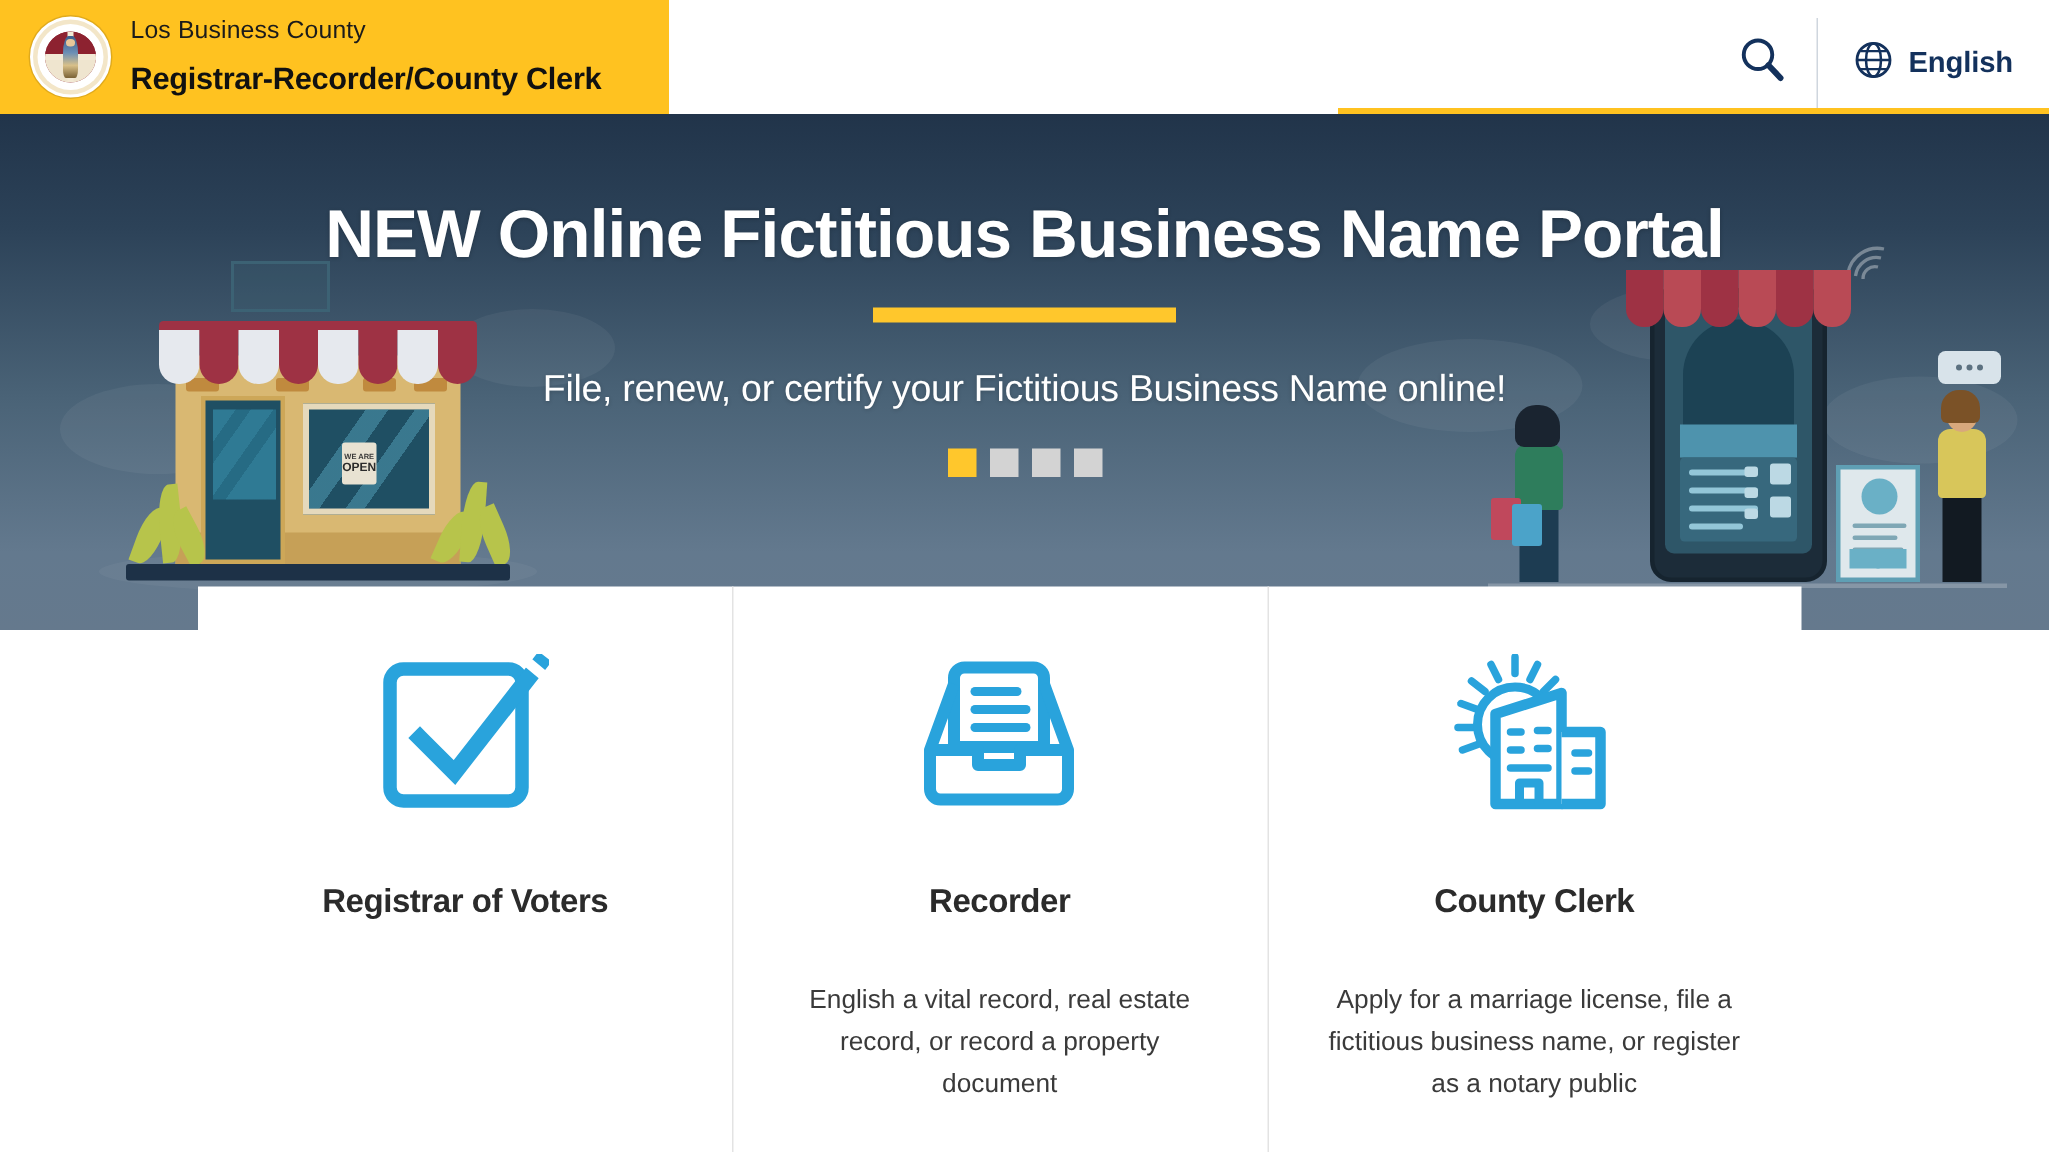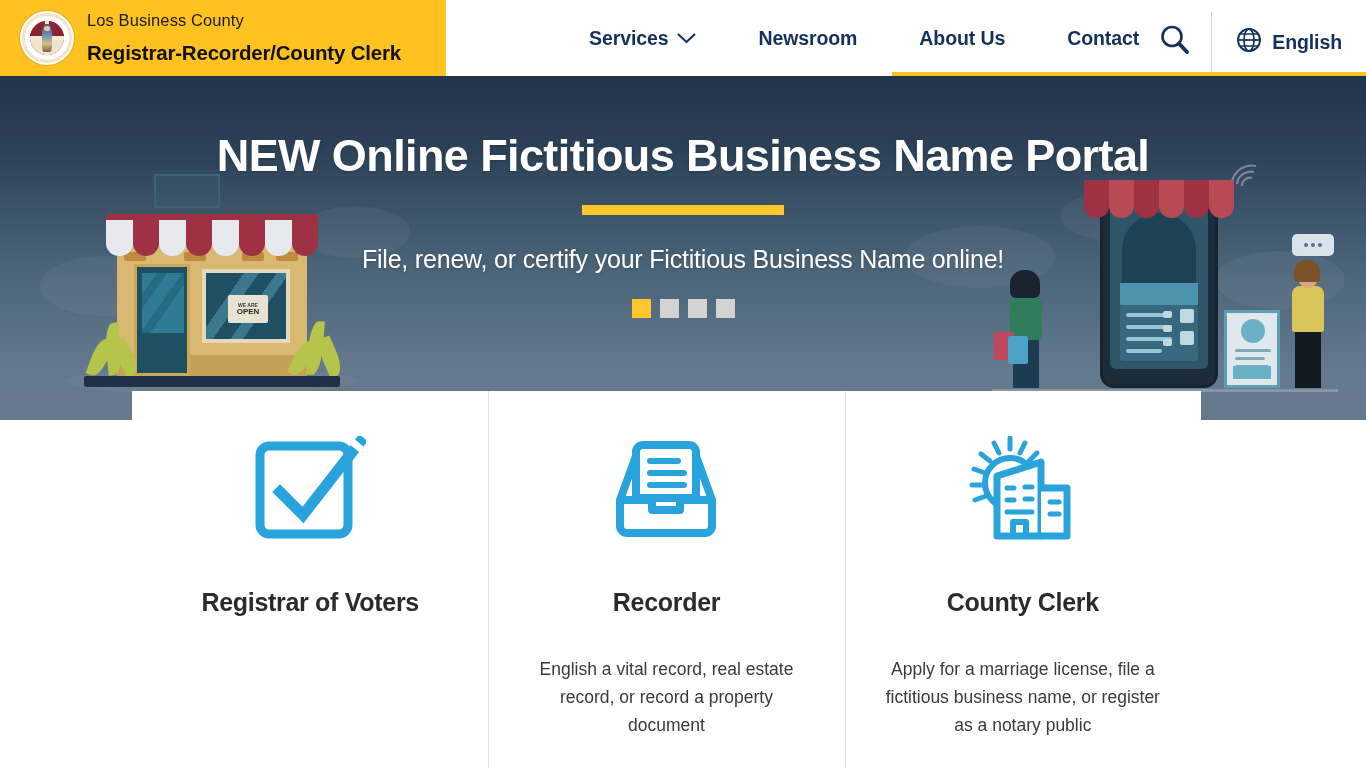--- a/index.html
+++ b/index.html
@@ -130,21 +130,21 @@
   
   .storefront { position: absolute; left: 62px; bottom: 33px; width: 300px; height: 225px; }
   .sf-ground { position:absolute; left: 22px; bottom: 0; width: 256px; height: 11px; background:#1d3147; border-radius:2px;}
   .sf-shadow { position:absolute; left: 4px; bottom: -8px; width: 292px; height: 28px; background: rgba(255,255,255,.045); border-radius:50%;}
   .sf-body { position:absolute; left: 55px; bottom: 10px; width: 190px; height: 140px; background:#d9b872; }
   .sf-body2 { position:absolute; left: 55px; bottom: 10px; width: 190px; height: 22px; background:#c6a057; }
   .sf-door { position:absolute; left: 72px; bottom: 11px; width: 56px; height: 112px; background:#1f4f63; border:3px solid #cda758;}
   .sf-door-g { position:absolute; left: 5px; top: 6px; width: 42px; height: 60px; background: linear-gradient(125deg, #2f7a94 0 18%, #266b84 18% 30%, #2f7a94 30% 48%, #266b84 48% 60%, #2f7a94 60% 100%); }
   .sf-window { position:absolute; left: 140px; bottom: 44px; width: 88px; height: 74px; background:#1f4f63; border:4px solid #e5d9bc;}
   .sf-window-g { position:absolute; inset: 0; background: linear-gradient(125deg, transparent 0 30%, rgba(90,170,195,.45) 30% 42%, transparent 42% 56%, rgba(90,170,195,.45) 56% 66%, transparent 66% 100%);}
-  .sf-sign { position:absolute; left: 22px; top: 22px; width: 40px; height: 28px; background:#e8e2d2; border-radius:2px; display:flex; flex-direction:column; align-items:center; justify-content:center; }
+  .sf-sign { position:absolute; left: 22px; top: 22px; width: 23px; height: 28px; background:#e8e2d2; border-radius:2px; display:flex; flex-direction:column; align-items:center; justify-content:center; }
   .sf-sign i { font-style: normal; font-size: 5px; color:#3a3a3a; font-weight:700; line-height:1.25; }
   .sf-sign b { font-size: 8px; color:#2b2b2b; line-height:1; }
   .sf-awning { position:absolute; left: 44px; top: 52px; width: 212px; height: 42px; }
   .sf-awning .stripe { position: absolute; top: 6px; width: 26.5px; height: 36px; border-radius: 0 0 13px 13px; }
   .sf-awning-top { position:absolute; left:0; top:0; width: 212px; height: 9px; background:#9e3244; border-radius: 3px 3px 0 0;}
   .sf-board { position:absolute; left: 92px; top: 12px; width: 66px; height: 34px; border:2px solid #3c6274; background: rgba(60,98,116,.25); }
   .sf-plantL { position:absolute; left: 24px; bottom: 8px; width: 54px; height: 62px; }
   .sf-plantR { position:absolute; right: 18px; bottom: 8px; width: 54px; height: 62px; }
   .leaf { position: absolute; background: #b7c44b; border-radius: 60% 0 60% 0; }
   .sf-vents { position:absolute; left: 62px; bottom: 126px; width: 176px; height: 9px; }
@@ -225,21 +225,21 @@
     padding: 44px 30px 0 30px;
     position: relative;
   }
   .card + .card::before {
     content: ""; position: absolute; left: 0; top: 0;
     width: 1px; height: 377px; background: #e3e3e3;
   }
   .card-icon { height: 110px; display: flex; align-items: center; justify-content: center; }
   .card-title {
     margin-top: 43px;
-    font-size: 25px; font-weight: 700; color: #2b2b2b;
+    font-size: 22px; font-weight: 700; color: #2b2b2b;
     letter-spacing: -.3px; text-align: center;
   }
   .card-desc {
     margin-top: 38px;
     font-size: 17.5px; line-height: 28px; color: #3a3a3a;
     text-align: center; max-width: 290px;
   }
 </style>
 </head>
 <body>
@@ -260,43 +260,20 @@
           <div class="figure-head"></div>
       </div>
     </div>
     <div class="brand-text">
       <div class="brand-line1">Los Business County</div>
       <div class="brand-line2">Registrar-Recorder/County Clerk</div>
     </div>
   </div>
 
   <div class="nav-area">
-    <div class="nav-links">
-
-      <a class="nav-link">
-        <span>Services</span>
-        <span class="chev">
-          <svg width="19" height="11" viewBox="0 0 19 11">
-              <path d="M1.5 1.5 L9.5 9 L17.5 1.5" fill="none" stroke="#13315c" stroke-width="2" stroke-linecap="round" stroke-linejoin="round"></path>
-            </svg>
-        </span>
-      </a>
-
-      <a class="nav-link">
-        <span>Newsroom</span>
-      </a>
-
-      <a class="nav-link">
-        <span>About Us</span>
-      </a>
-
-      <a class="nav-link">
-        <span>Contact</span>
-      </a>
-    </div>
 
     <div class="nav-right">
       <div class="search-btn">
         <span>
           <svg width="34" height="34" viewBox="0 0 34 34">
             <circle cx="14" cy="13.5" r="9.5" fill="none" stroke="#13315c" stroke-width="2.6"></circle>
             <path d="M21 20.5 L29 29" stroke="#13315c" stroke-width="4" stroke-linecap="round"></path>
           </svg>
         </span>
       </div>

